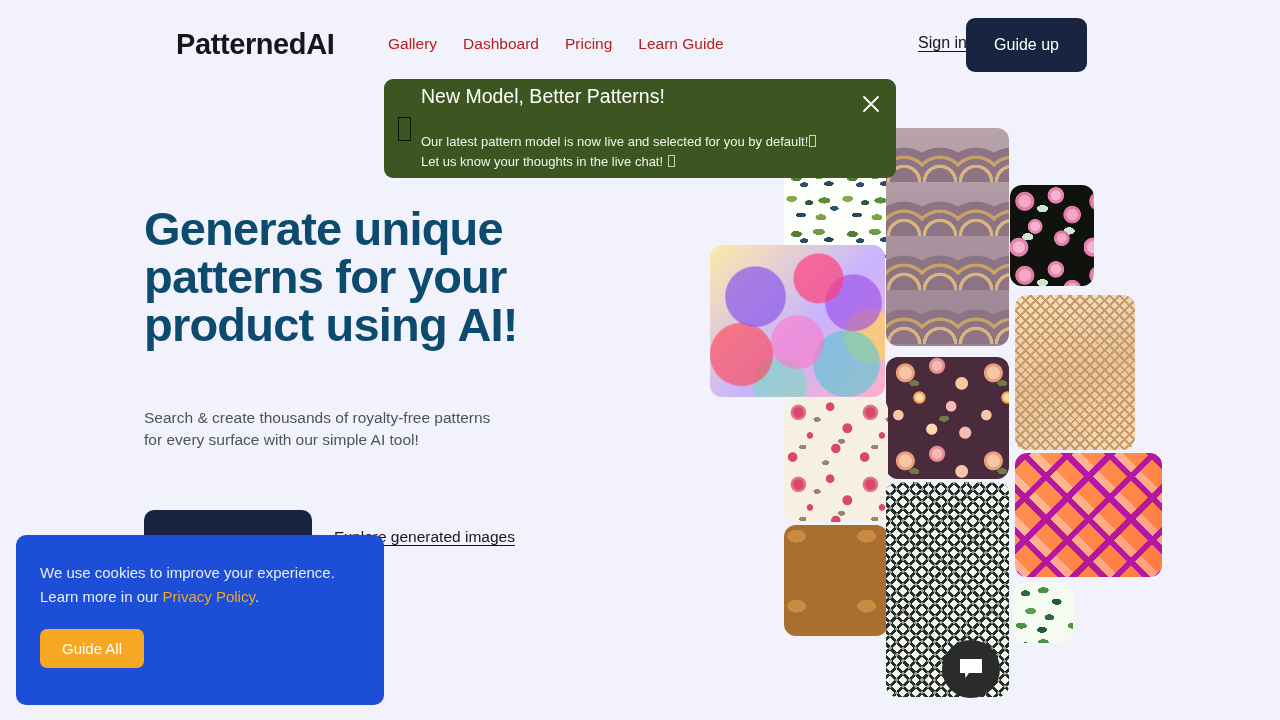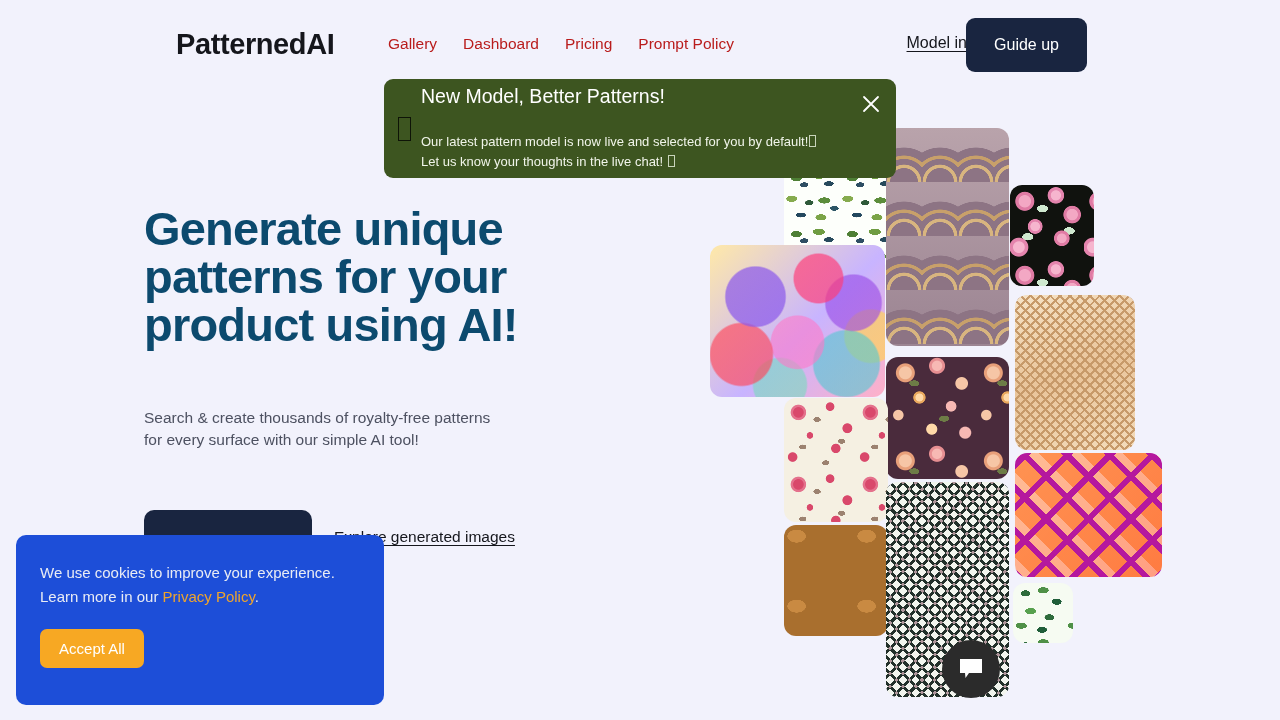--- a/index.html
+++ b/index.html
@@ -282,24 +282,24 @@
 
 <div class="page">
 
   <div class="header">
     <div class="logo">PatternedAI</div>
 
     <nav class="nav">
       <a class="nav-link">Gallery</a>
       <a class="nav-link">Dashboard</a>
       <a class="nav-link">Pricing</a>
-      <a class="nav-link">Prompt Policy</a>
+      <a class="nav-link">Learn Guide</a>
     </nav>
 
-    <a class="signin">Model in</a>
+    <a class="signin">Sign in</a>
     <button class="signup-btn">Guide up</button>
   </div>
 
   <div class="banner">
     <span class="banner-emoji"></span>
     <div class="banner-text">
       <div class="banner-title">New Model, Better Patterns!</div>
       <div class="banner-body">
         <span>Our latest pattern model is now live and selected for you by default!</span><span class="tofu"></span><br>
         <span>Let us know your thoughts in the live chat!</span> <span class="tofu"></span>
@@ -332,21 +332,21 @@
       <div class="tile p-lattice" style="left: 315px; top: 343px; width: 147px; height: 124px;"></div>
       <div class="tile p-bread" style="left: 84px; top: 415px; width: 104px; height: 111px;"></div>
       <div class="tile p-diamond" style="left: 186px; top: 372px; width: 123px; height: 215px;"></div>
       <div class="tile p-leaves2" style="left: 313px; top: 473px; width: 60px; height: 60px;"></div>
     </div>
 
   <div class="cookie">
     <div class="cookie-text">
       <span>We use cookies to improve your experience. Learn more in our </span><a class="cookie-link">Privacy Policy</a><span>.</span>
     </div>
-    <button class="accept-btn">Accept All</button>
+    <button class="accept-btn">Guide All</button>
   </div>
 
   <button class="chat-fab">
     <svg width="26" height="22" viewBox="0 0 26 22">
       <path d="M2 1 H24 V15 H11 L7.5 20 L7 15 H2 Z" fill="#ffffff"></path>
     </svg>
   </button>
 
 </div>
 

